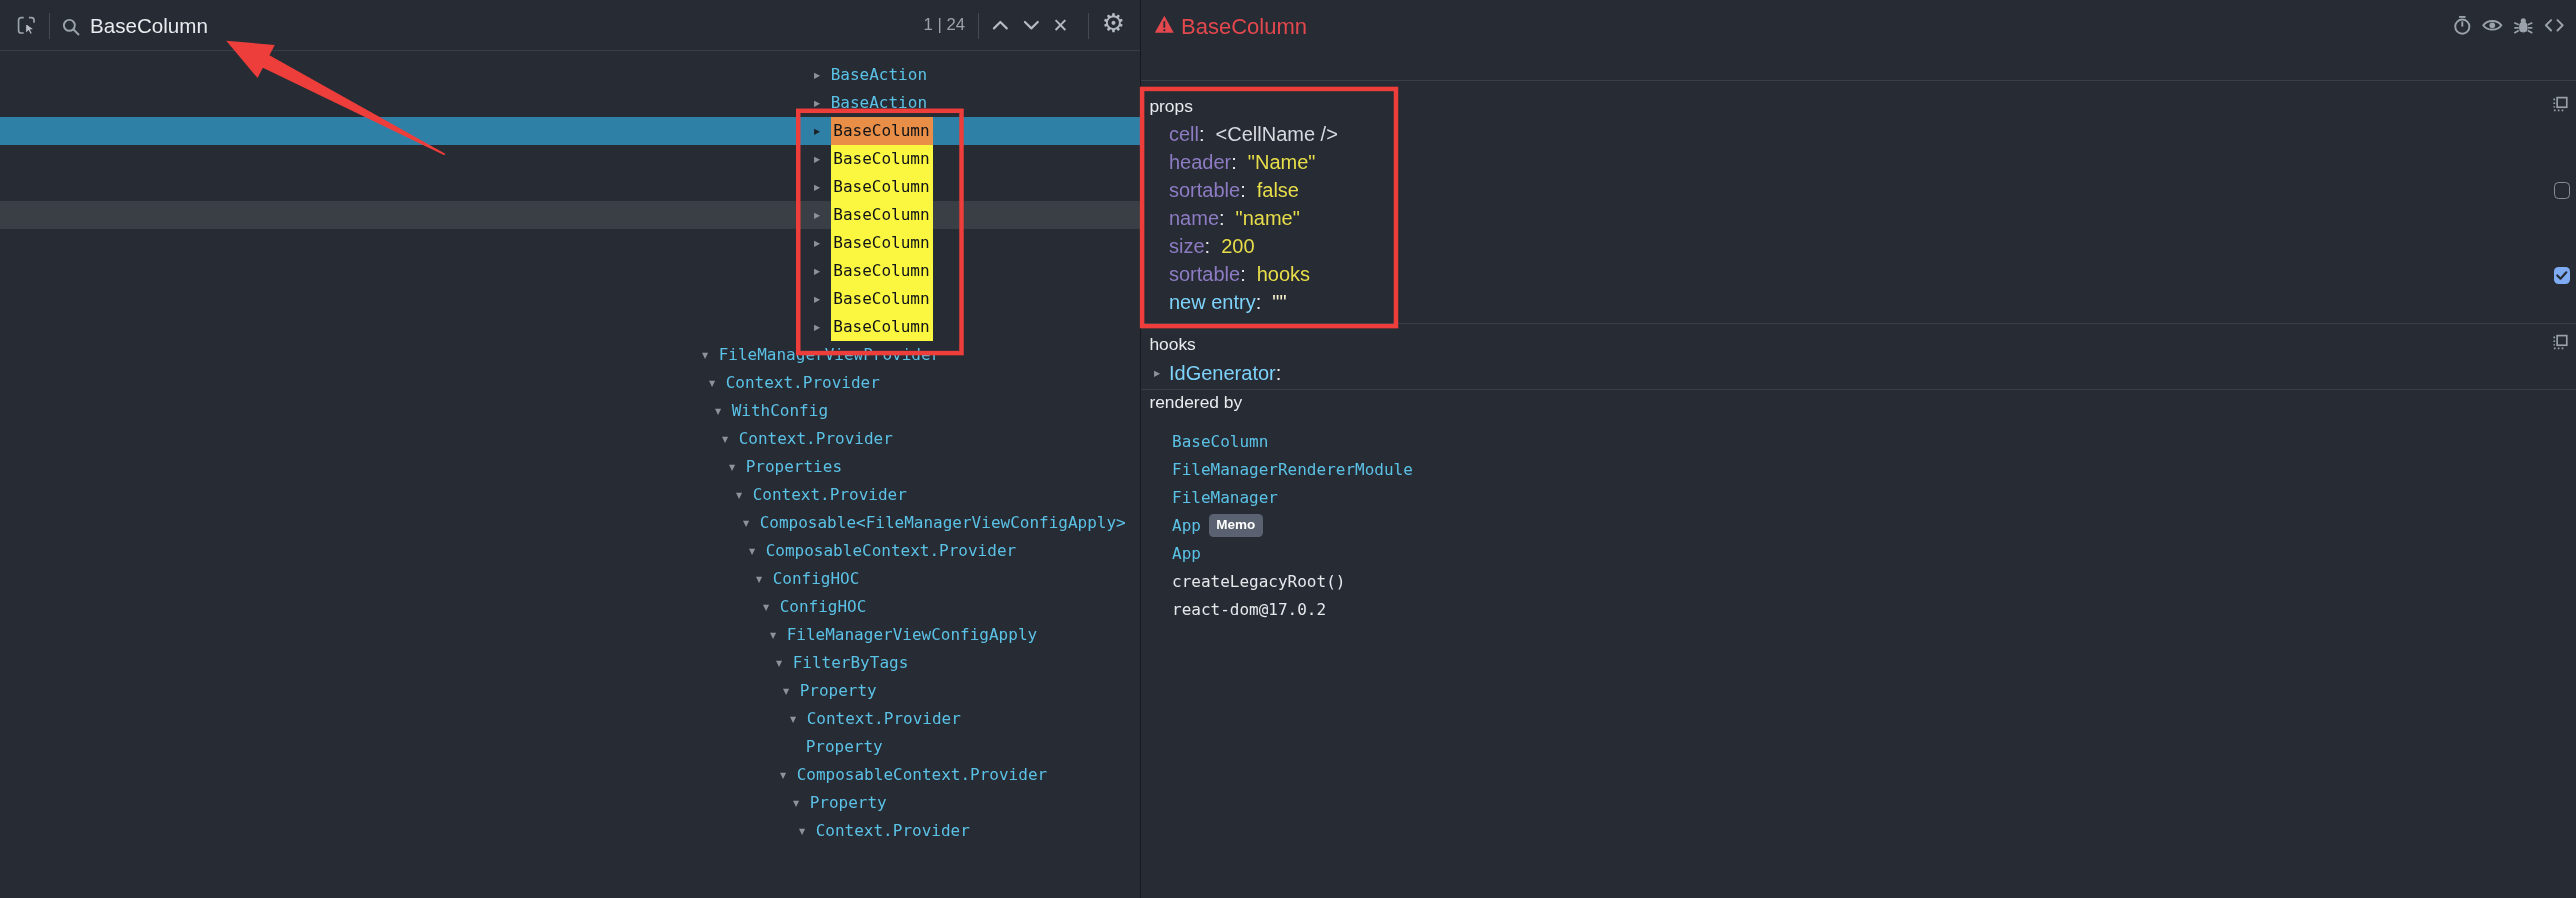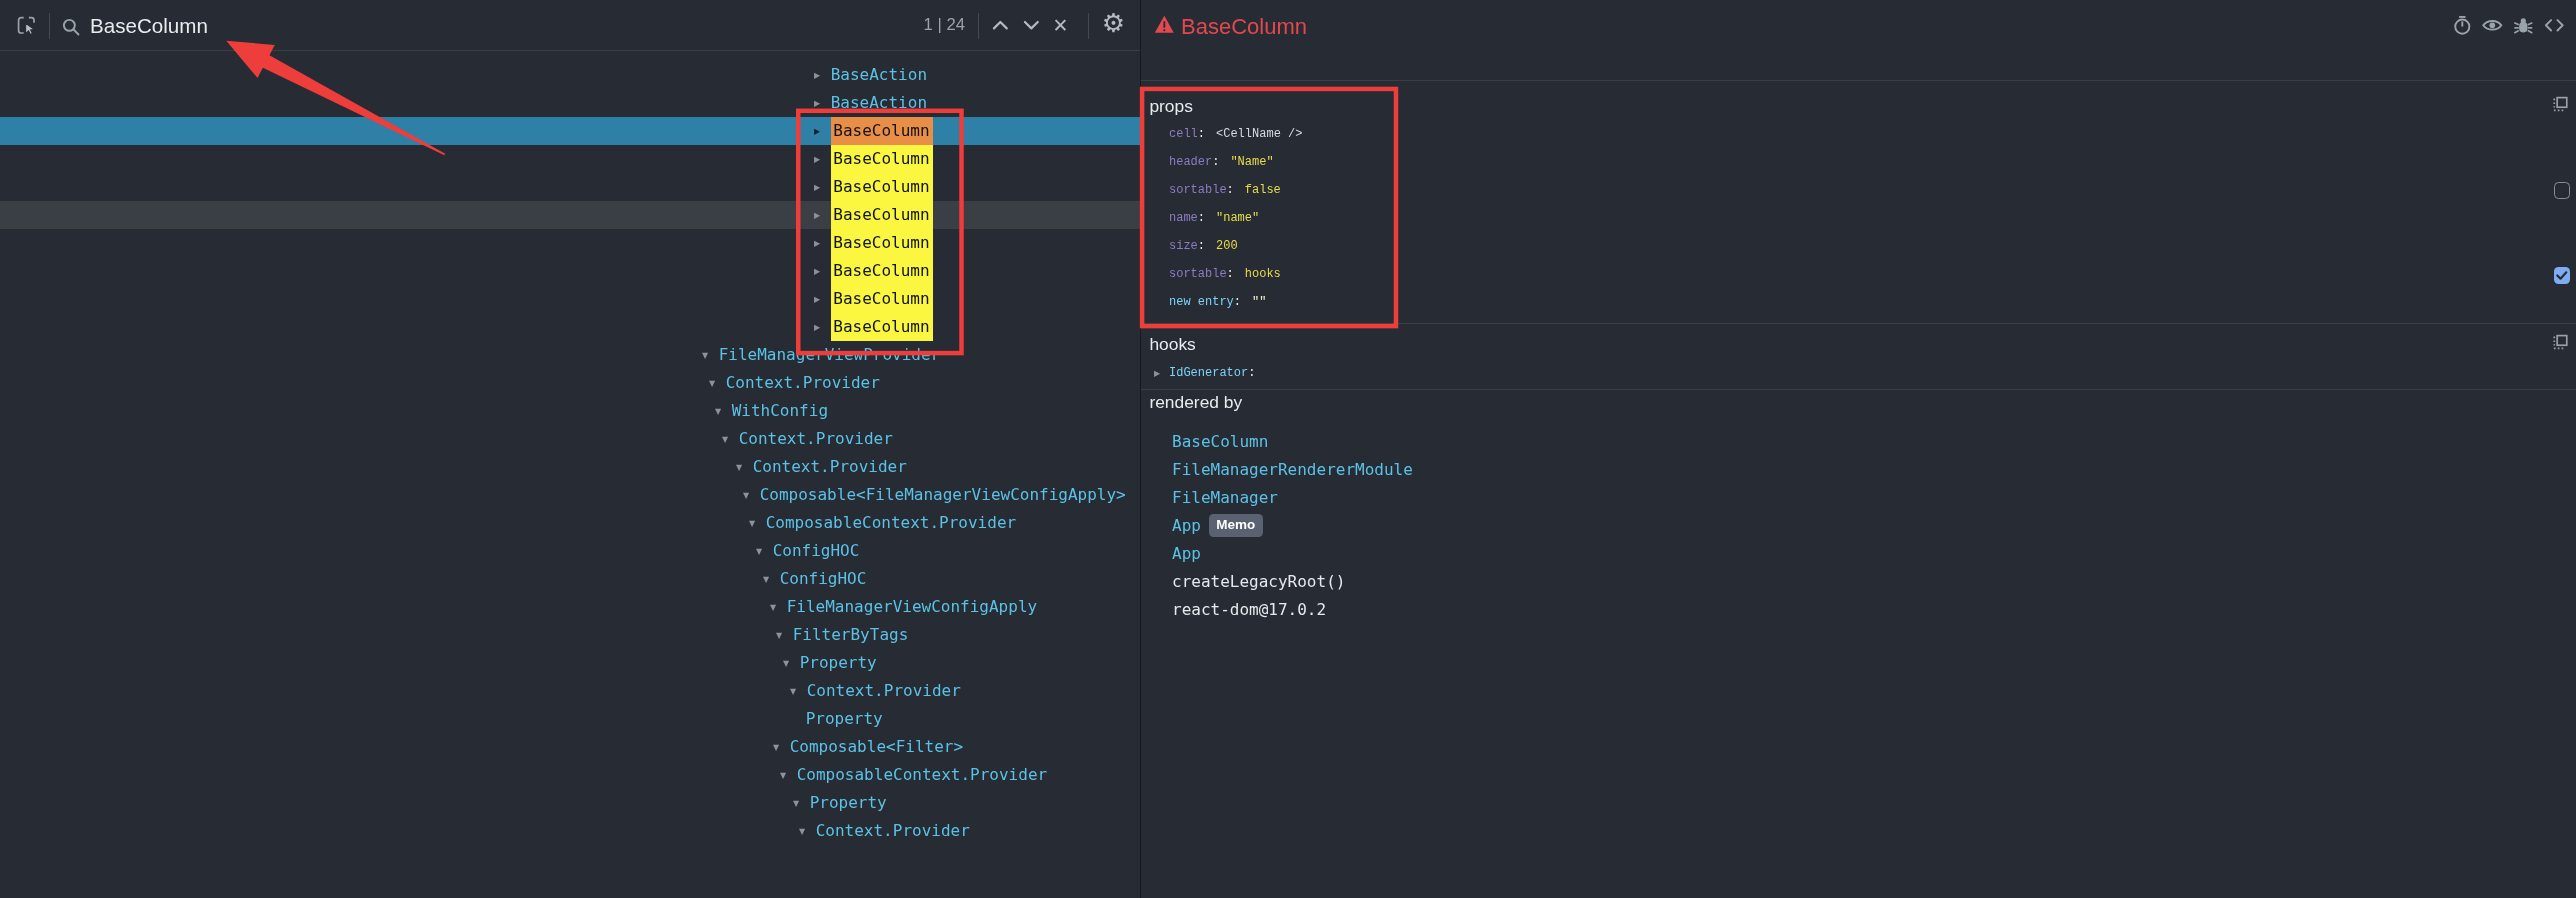--- a/index.html
+++ b/index.html
@@ -29,21 +29,21 @@
 
   
   .right-panel { position:absolute; left:1140px; top:0; width:1436px; height:899px; background:#272b33; border-left:1.9px solid #17191e; }
   .rp-header { position:relative; height:81px; border-bottom:1.3px solid #3a3f47; }
   .rp-title { position:absolute; left:40px; top:14px; font-size:22px; font-weight:500; color:#e2484e; }
   .warn-icon { position:absolute; left:13px; top:15px; }
   .rp-hicon { position:absolute; top:15.4px; width:20.6px; height:20.6px; color:#9aa2ac; cursor:pointer; }
 
   .sec-title { position:absolute; left:8.4px; font-size:17.4px; color:#e9ecef; }
   .hdiv { position:absolute; left:0; right:0; height:1.3px; background:#3a3f47; }
-  .mono-row { position:absolute; left:28px; height:28px; line-height:28px; font-family:Liberation Mono, monospace; font-size:12px; white-space:nowrap; }
+  .mono-row { position:absolute; left:28px; height:28px; line-height:28px; font-family:Liberation Sans, sans-serif; font-size:20px; white-space:nowrap; }
   .k { color:#8d7cc4; } .k.dim { color:#7dd3fc;margin-top:45px; }
   .colon { color:#e9ecef; }
   .v { margin-left:11px; } .v.yellow { color:#e8de4a; } .v.element { color:#d6dade; } .v.pale { color:#f7f3cf; }
   .copy-icon { position:absolute; right:7.7px; width:16.7px; height:16.7px; color:#9aa1a9; cursor:pointer; }
   .checkbox { position:absolute; right:5.8px; width:16.7px; height:16.7px; border-radius:4.5px; cursor:pointer; }
   .checkbox.off { border:1.9px solid #878e98; background:transparent; }
   .checkbox.on { background:#7fabf2; display:flex; align-items:center; justify-content:center; }
   .hook-caret { position:absolute; left:13px; top:359px; height:28px; line-height:28px; color:#8c939c; font-size:12.2px; font-family:"DejaVu Sans", sans-serif; }
   .rb-item { position:absolute; left:31px; height:28px; line-height:28px; font-family:"DejaVu Sans Mono", monospace; font-size:16px; white-space:nowrap; color:#e6e9ec; }
   .rb-item.link { color:#5bc2e7; cursor:pointer; }
@@ -91,31 +91,31 @@
       <div class="tree-row" style="padding-left: 814px;"><span class="caret">▸</span><span class="lbl match">BaseColumn</span></div>
       <div class="tree-row hov" style="padding-left: 814px;"><span class="caret">▸</span><span class="lbl match">BaseColumn</span></div>
       <div class="tree-row" style="padding-left: 814px;"><span class="caret">▸</span><span class="lbl match">BaseColumn</span></div>
       <div class="tree-row" style="padding-left: 814px;"><span class="caret">▸</span><span class="lbl match">BaseColumn</span></div>
       <div class="tree-row" style="padding-left: 814px;"><span class="caret">▸</span><span class="lbl match">BaseColumn</span></div>
       <div class="tree-row" style="padding-left: 814px;"><span class="caret">▸</span><span class="lbl match">BaseColumn</span></div>
       <div class="tree-row" style="padding-left: 702px;"><span class="caret">▾</span><span class="lbl">FileManagerViewProvider</span></div>
       <div class="tree-row" style="padding-left: 709px;"><span class="caret">▾</span><span class="lbl">Context.Provider</span></div>
       <div class="tree-row" style="padding-left: 715px;"><span class="caret">▾</span><span class="lbl">WithConfig</span></div>
       <div class="tree-row" style="padding-left: 722px;"><span class="caret">▾</span><span class="lbl">Context.Provider</span></div>
+      <div class="tree-row" style="padding-left: 729px;"><span class="caret">▾</span><span class="lbl">Properties</span></div>
       <div class="tree-row" style="padding-left: 736px;"><span class="caret">▾</span><span class="lbl">Context.Provider</span></div>
       <div class="tree-row" style="padding-left: 743px;"><span class="caret">▾</span><span class="lbl">Composable&lt;FileManagerViewConfigApply&gt;</span></div>
       <div class="tree-row" style="padding-left: 749px;"><span class="caret">▾</span><span class="lbl">ComposableContext.Provider</span></div>
       <div class="tree-row" style="padding-left: 756px;"><span class="caret">▾</span><span class="lbl">ConfigHOC</span></div>
       <div class="tree-row" style="padding-left: 763px;"><span class="caret">▾</span><span class="lbl">ConfigHOC</span></div>
       <div class="tree-row" style="padding-left: 770px;"><span class="caret">▾</span><span class="lbl">FileManagerViewConfigApply</span></div>
       <div class="tree-row" style="padding-left: 776px;"><span class="caret">▾</span><span class="lbl">FilterByTags</span></div>
       <div class="tree-row" style="padding-left: 783px;"><span class="caret">▾</span><span class="lbl">Property</span></div>
       <div class="tree-row" style="padding-left: 790px;"><span class="caret">▾</span><span class="lbl">Context.Provider</span></div>
       <div class="tree-row" style="padding-left: 789px;"><span class="caret hidden">▸</span><span class="lbl">Property</span></div>
-      <div class="tree-row" style="padding-left: 773px;"><span class="caret">▾</span><span class="lbl">Composable&lt;Filter&gt;</span></div>
       <div class="tree-row" style="padding-left: 780px;"><span class="caret">▾</span><span class="lbl">ComposableContext.Provider</span></div>
       <div class="tree-row" style="padding-left: 793px;"><span class="caret">▾</span><span class="lbl">Property</span></div>
       <div class="tree-row" style="padding-left: 799px;"><span class="caret">▾</span><span class="lbl">Context.Provider</span></div>
     </div>
 </div>
 
 <div class="right-panel">
   <div class="rp-header">
     <svg class="warn-icon" width="20.6" height="19" viewBox="0 0 32 30">
       <path d="M16 1 L31 28 L1 28 Z" fill="#e2484e"></path>

